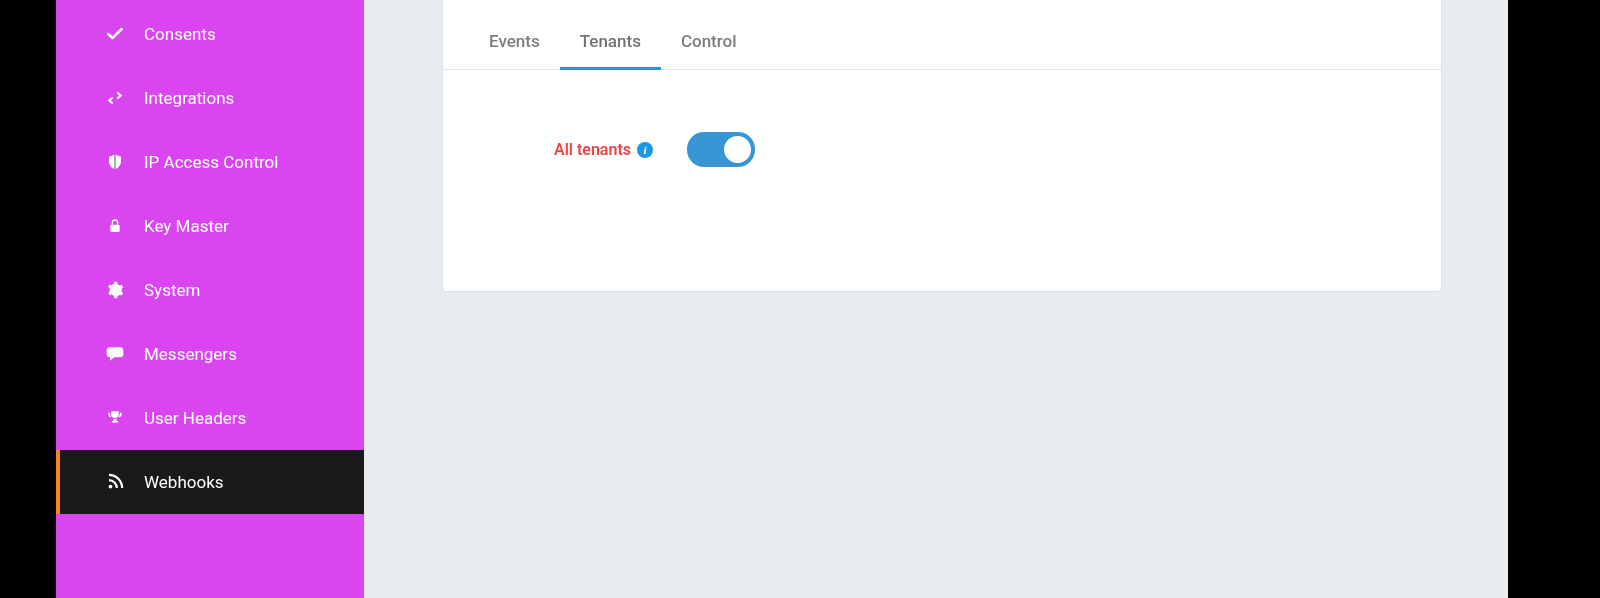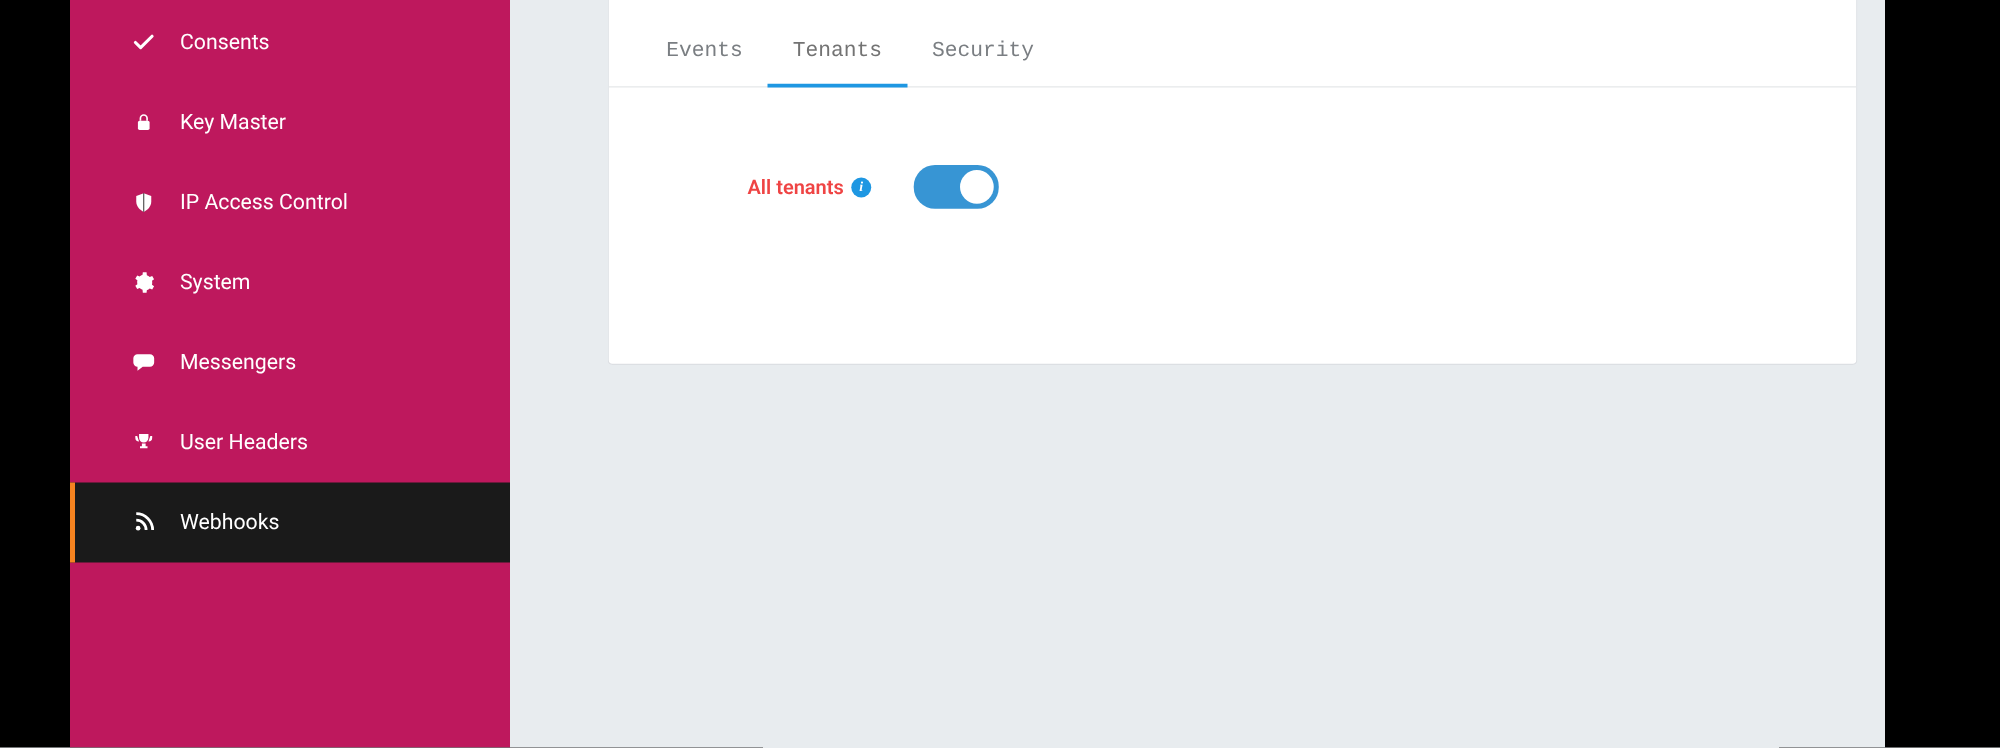--- a/index.html
+++ b/index.html
@@ -1,23 +1,23 @@
 <!DOCTYPE html>
 <html><head>
 <meta charset="utf-8">
 <style>
   * { box-sizing: border-box; margin: 0; padding: 0; }
   html, body { width: 1600px; height: 598px; overflow: hidden; font-family: -apple-system, BlinkMacSystemFont, "Segoe UI", Roboto, Helvetica, Arial, sans-serif; }
   body { background: #000; display: flex; }
 
   
   .sidebar {
-    width: 352px;
+    width: 308px;
     height: 598px;
-    background: #be185d;
+    background: #d946ef;
     flex-shrink: 0;
     margin-left: 56px;
     padding-top: 2px;
   }
   .sidebar-item {
     display: flex;
     align-items: center;
     height: 64px;
     padding-left: 48px;
     cursor: pointer;
@@ -74,21 +74,20 @@
     border-top: none;
     border-top-left-radius: 0;
     border-top-right-radius: 0;
   }
   .tabs {
     display: flex;
     padding-left: 26px;
     border-bottom: 1px solid #e5e7e9;
     height: 70px;
     align-items: flex-end;
-    font-family: Liberation Mono, monospace;
   }
   .tab {
     padding: 0 20px 18px 20px;
     font-size: 17px;
     font-weight: 500;
     color: #7a7e82;
     cursor: pointer;
     position: relative;
   }
   .tab.active {
@@ -162,39 +161,47 @@
   <div class="sidebar-item">
     <span class="sidebar-icon">
       <svg viewBox="0 0 24 24" width="20" height="20" fill="none" stroke="#fff" stroke-width="3" stroke-linecap="round" stroke-linejoin="round">
           <polyline points="4 12 9 17 20 6"></polyline>
         </svg>
     </span>
     <span class="sidebar-label">Consents</span>
   </div>
 
 
+  <div class="sidebar-item">
+    <span class="sidebar-icon">
+      <svg viewBox="0 0 24 24" width="20" height="20" fill="#fff">
+          <path d="M3 9h14l-3-3 1.4-1.4L21 9l-5.6 4.4L14 12l3-3H3zM21 15H7l3 3-1.4 1.4L3 15l5.6-4.4L10 12l-3 3h14z"></path>
+        </svg>
+    </span>
+    <span class="sidebar-label">Integrations</span>
+  </div>
+
+  <div class="sidebar-item">
+    <span class="sidebar-icon">
+      <svg viewBox="0 0 24 24" width="18" height="18" fill="#fff">
+          <path d="M12 2l8 3v6c0 5-3.5 9-8 11-4.5-2-8-6-8-11V5l8-3z"></path>
+          <path d="M12 2v20" stroke="#262626" stroke-width="1"></path>
+        </svg>
+    </span>
+    <span class="sidebar-label">IP Access Control</span>
+  </div>
 
   <div class="sidebar-item">
     <span class="sidebar-icon">
       <svg viewBox="0 0 24 24" width="16" height="16" fill="#fff">
           <rect x="5" y="10" width="14" height="11" rx="2"></rect>
           <path d="M8 10V7a4 4 0 118 0v3" fill="none" stroke="#fff" stroke-width="2"></path>
         </svg>
     </span>
     <span class="sidebar-label">Key Master</span>
-  </div>
-
-  <div class="sidebar-item">
-    <span class="sidebar-icon">
-      <svg viewBox="0 0 24 24" width="18" height="18" fill="#fff">
-          <path d="M12 2l8 3v6c0 5-3.5 9-8 11-4.5-2-8-6-8-11V5l8-3z"></path>
-          <path d="M12 2v20" stroke="#262626" stroke-width="1"></path>
-        </svg>
-    </span>
-    <span class="sidebar-label">IP Access Control</span>
   </div>
 
   <div class="sidebar-item">
     <span class="sidebar-icon">
       <svg viewBox="0 0 24 24" width="18" height="18" fill="#fff">
           <path d="M12 8a4 4 0 100 8 4 4 0 000-8zm9 4a7.9 7.9 0 00-.2-1.8l2.2-1.7-2-3.4-2.6 1a8 8 0 00-3.1-1.8L15 1h-4l-.3 2.8a8 8 0 00-3.1 1.8l-2.6-1-2 3.4 2.2 1.7A7.9 7.9 0 005 12c0 .6.1 1.2.2 1.8L3 15.5l2 3.4 2.6-1a8 8 0 003.1 1.8L11 23h4l.3-2.8a8 8 0 003.1-1.8l2.6 1 2-3.4-2.2-1.7c.1-.6.2-1.2.2-1.8z"></path>
         </svg>
     </span>
     <span class="sidebar-label">System</span>
   </div>
@@ -227,21 +234,21 @@
     <span class="sidebar-label">Webhooks</span>
   </div>
 
 </nav>
 
 <main class="main">
   <div class="card">
     <div class="tabs">
       <div class="tab">Events</div>
       <div class="tab active">Tenants</div>
-      <div class="tab">Security</div>
+      <div class="tab">Control</div>
     </div>
 
     <div class="form-row">
       <div class="form-label-wrap">
         <span class="form-label">All tenants</span>
         <span class="info-icon">i</span>
       </div>
       <div class="toggle">
         <div class="toggle-knob"></div>
       </div>

